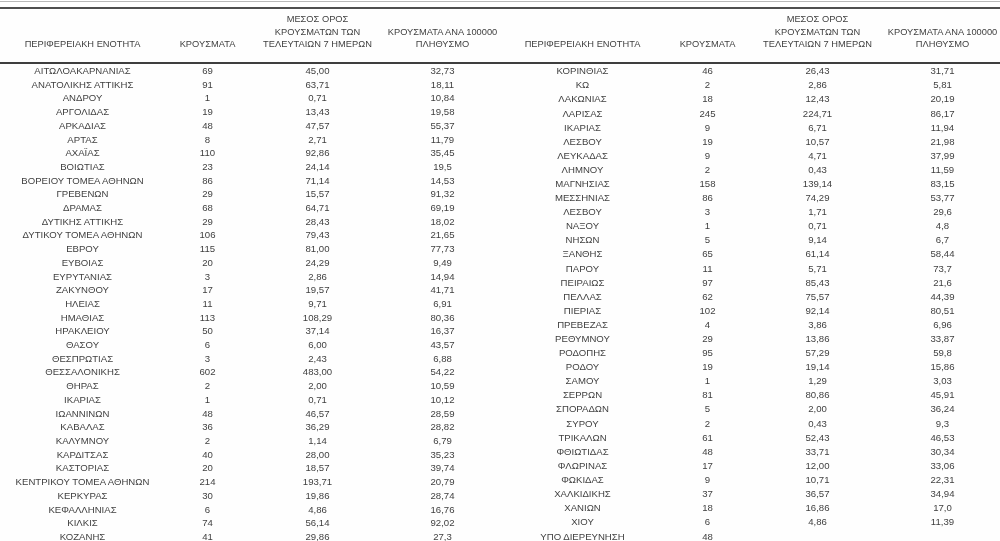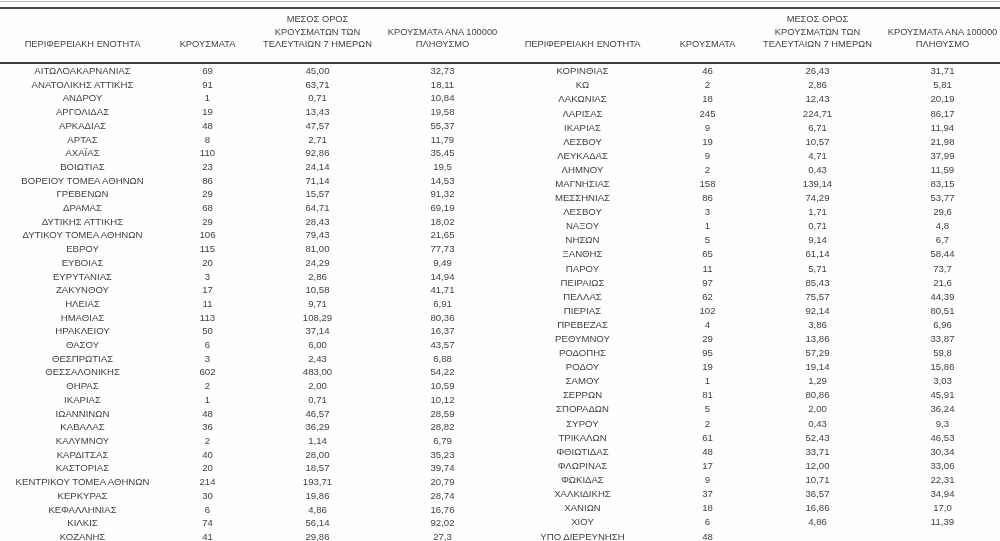--- a/index.html
+++ b/index.html
@@ -174,21 +174,21 @@
           </tr>
           <tr>
             <td>ΕΥΡΥΤΑΝΙΑΣ</td>
             <td>3</td>
             <td>2,86</td>
             <td>14,94</td>
           </tr>
           <tr>
             <td>ΖΑΚΥΝΘΟΥ</td>
             <td>17</td>
-            <td>10,58</td>
+            <td>19,57</td>
             <td>41,71</td>
           </tr>
           <tr>
             <td>ΗΛΕΙΑΣ</td>
             <td>11</td>
             <td>9,71</td>
             <td>6,91</td>
           </tr>
           <tr>
             <td>ΗΜΑΘΙΑΣ</td>

